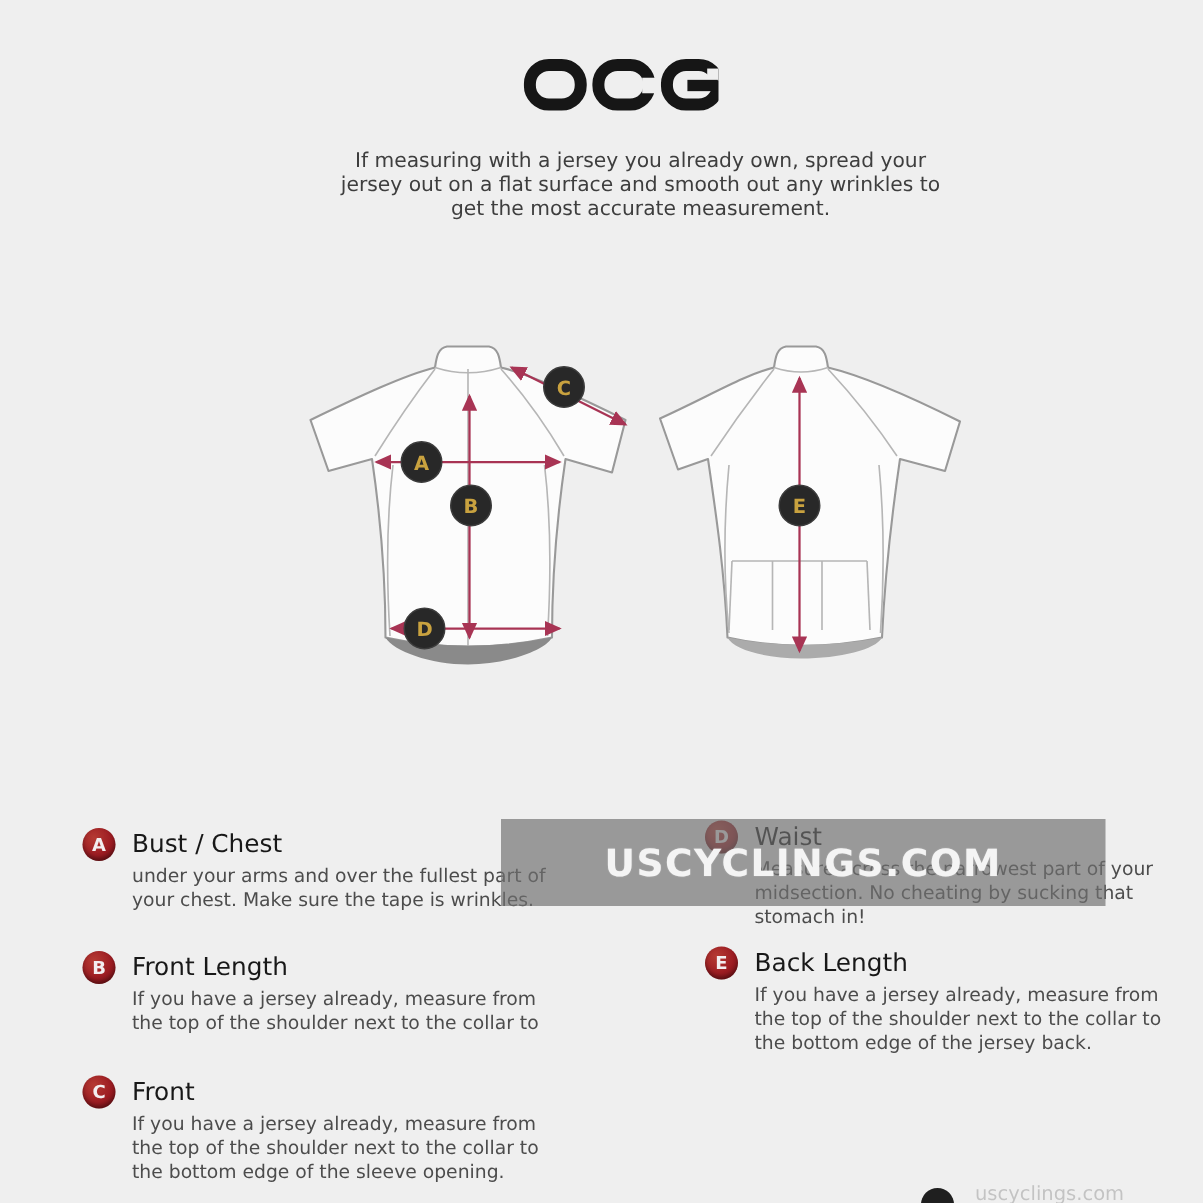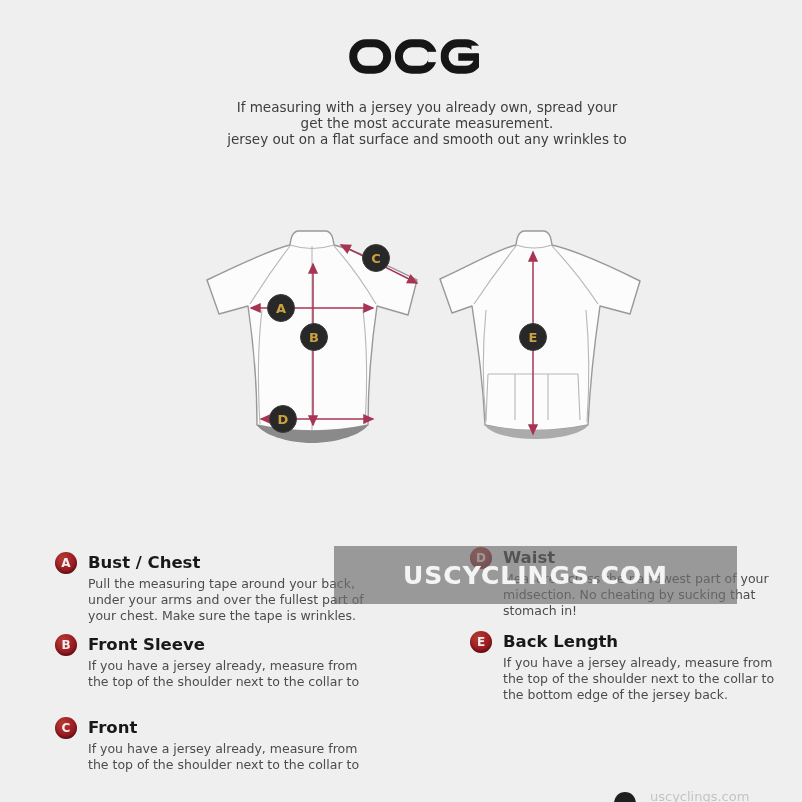--- a/index.html
+++ b/index.html
@@ -26,21 +26,21 @@
   .sec-C{left:55px;top:717px;}
   .sec-D{left:470px;top:547px;}
   .sec-E{left:470px;top:631px;}
   .badge{
     position:absolute;left:0;top:0;width:22px;height:22px;border-radius:50%;
     background:radial-gradient(circle at 35% 30%, #b53a33 0%, #9c1c22 55%, #701016 100%);
     box-shadow:inset 0 -2px 3px rgba(0,0,0,.35);
     color:#f3eef0;font-size:12px;font-weight:bold;line-height:22px;text-align:center;
   }
   .sec h3{
-    margin:0 0 0 33px;font-size:16.5px;line-height:22px;font-weight:bold;color:#181818;
+    margin:0 0 0 33px;font-size:16.5px;line-height:22px;font-weight:normal;color:#181818;
   }
   .sec .body{margin:2px 0 0 33px;font-size:12.5px;line-height:16px;color:#4c4c4c;}
   
   .wm-box{
     position:absolute;left:334px;top:546px;width:403px;height:58px;
     background:rgba(112,112,112,0.68);z-index:5;
     display:flex;align-items:center;justify-content:center;
   }
   .wm-text{
     color:#f4f4f4;font-size:25px;font-weight:bold;letter-spacing:1px;
@@ -69,22 +69,22 @@
 
     <rect x="84" y="14.5" width="13" height="11" fill="#efefef"></rect>
     <rect x="130" y="8" width="11" height="8.5" fill="#efefef"></rect>
 
     <rect x="116" y="16" width="21.5" height="8" fill="#161616"></rect>
     <title>OCG</title>
   </svg>
 
   <div class="intro">
     <div>If measuring with a jersey you already own, spread your</div>
+    <div>jersey out on a flat surface and smooth out any wrinkles to</div>
     <div>get the most accurate measurement.</div>
-    <div>jersey out on a flat surface and smooth out any wrinkles to</div>
   </div>
 
   <svg class="jersey front" viewBox="0 0 235 235">
     <defs>
       <marker id="ahf" markerWidth="8" markerHeight="8" refX="6.5" refY="4" orient="auto-start-reverse" viewBox="0 0 8 8">
         <path d="M0,0.6 L7.5,4 L0,7.4 Z" fill="#a83454"></path>
       </marker>
     </defs>
 
     <path d="M95,23 C96,16 97,10 103,9 L131,9 C137,10 138,16 139,23
@@ -151,41 +151,41 @@
       <circle cx="103" cy="115" r="13.5" fill="#282828" stroke="#3c3c3c"></circle>
       <text x="103" y="120">E</text>
     </g>
   </svg>
 
   <div id="sections-root">
     <div class="sec sec-A">
       <span class="badge">A</span>
       <h3>Bust / Chest</h3>
       <div class="body">
-          <div>Pull the measuring tape around your back,</div>
           <div>under your arms and over the fullest part of</div>
           <div>your chest. Make sure the tape is wrinkles.</div>
         </div>
     </div>
 
     <div class="sec sec-B">
       <span class="badge">B</span>
-      <h3>Front Sleeve</h3>
+      <h3>Front Length</h3>
       <div class="body">
           <div>If you have a jersey already, measure from</div>
           <div>the top of the shoulder next to the collar to</div>
         </div>
     </div>
 
     <div class="sec sec-C">
       <span class="badge">C</span>
       <h3>Front</h3>
       <div class="body">
           <div>If you have a jersey already, measure from</div>
           <div>the top of the shoulder next to the collar to</div>
+          <div>the bottom edge of the sleeve opening.</div>
         </div>
     </div>
 
     <div class="sec sec-D">
       <span class="badge">D</span>
       <h3>Waist</h3>
       <div class="body">
           <div>Measure across the narrowest part of your</div>
           <div>midsection. No cheating by sucking that</div>
           <div>stomach in!</div>

